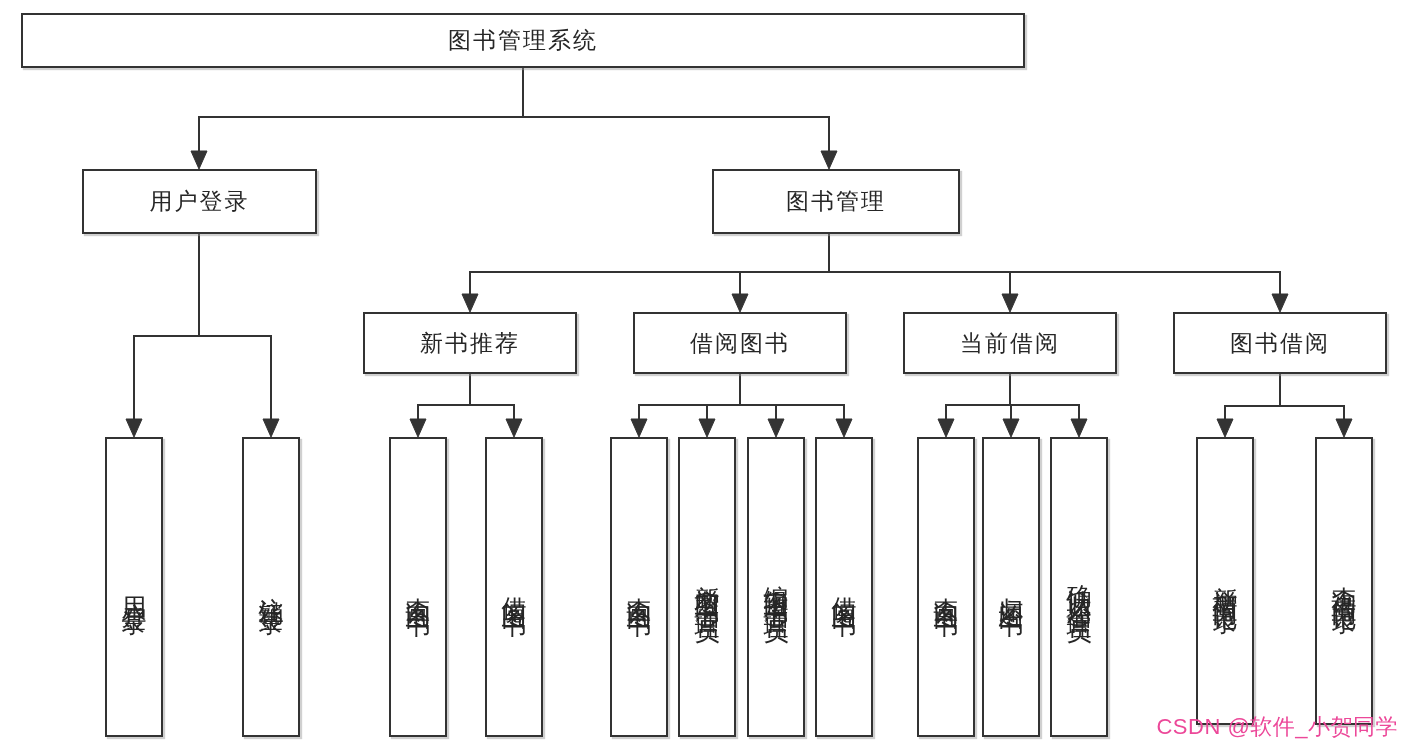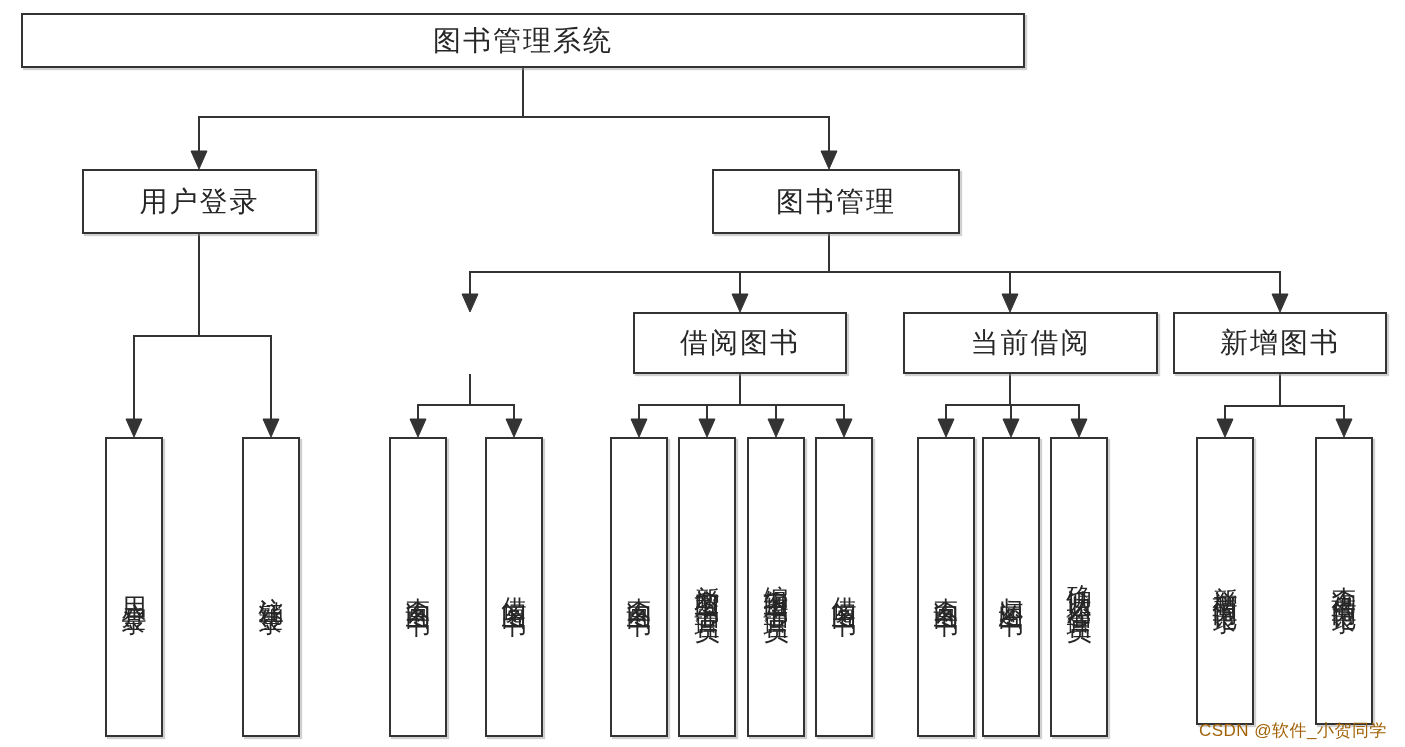--- a/index.html
+++ b/index.html
@@ -35,21 +35,21 @@
     box-sizing: border-box;
     background: #ffffff;
     border: 2px solid #333333;
     box-shadow: 2px 2px 1px rgba(150,150,150,0.45);
     display: flex;
     align-items: center;
     justify-content: center;
     z-index: 2;
   }
   .hbox .label {
-    font-size: 28px;
+    font-size: 23px;
     letter-spacing: 2px;
     color: #262626;
     white-space: nowrap;
   }
   .vbox {
     position: absolute;
     box-sizing: border-box;
     width: 58px;
     top: 437px;
     height: 300px;
@@ -65,24 +65,24 @@
   .vbox .vlabel {
     writing-mode: vertical-rl;
     text-orientation: mixed;
     font-size: 25px;
     letter-spacing: 5px;
     line-height: 1;
     color: #262626;
   }
   .watermark {
     position: absolute;
-    right: 18px;
+    right: 7px;
     bottom: 5px;
-    font-size: 17px;
-    color: #a16207;
+    font-size: 22px;
+    color: #ec4899;
     letter-spacing: 0.5px;
     z-index: 5;
     white-space: nowrap;
   }
 </style>
 </head>
 <body>
 
 <div class="canvas">
 
@@ -152,28 +152,31 @@
     <span class="label">图书管理系统</span>
   </div>
 
   <div class="hbox" style="left:82px; top:169px; width:235px; height:65px;">
     <span class="label">用户登录</span>
   </div>
   <div class="hbox" style="left:712px; top:169px; width:248px; height:65px;">
     <span class="label">图书管理</span>
   </div>
 
+  <div class="hbox" style="left:363px; top:312px; width:214px; height:62px;">
+    <span class="label">新书推荐</span>
+  </div>
   <div class="hbox" style="left:633px; top:312px; width:214px; height:62px;">
     <span class="label">借阅图书</span>
   </div>
-  <div class="hbox" style="left:903px; top:312px; width:255px; height:62px;">
+  <div class="hbox" style="left:903px; top:312px; width:214px; height:62px;">
     <span class="label">当前借阅</span>
   </div>
   <div class="hbox" style="left:1173px; top:312px; width:214px; height:62px;">
-    <span class="label">新增图书</span>
+    <span class="label">图书借阅</span>
   </div>
 
   <div class="vbox" style="left:105px;">
     <span class="vlabel">用户登录</span>
   </div>
   <div class="vbox" style="left:242px;">
     <span class="vlabel">注销登录</span>
   </div>
 
   <div class="vbox" style="left:389px;">

